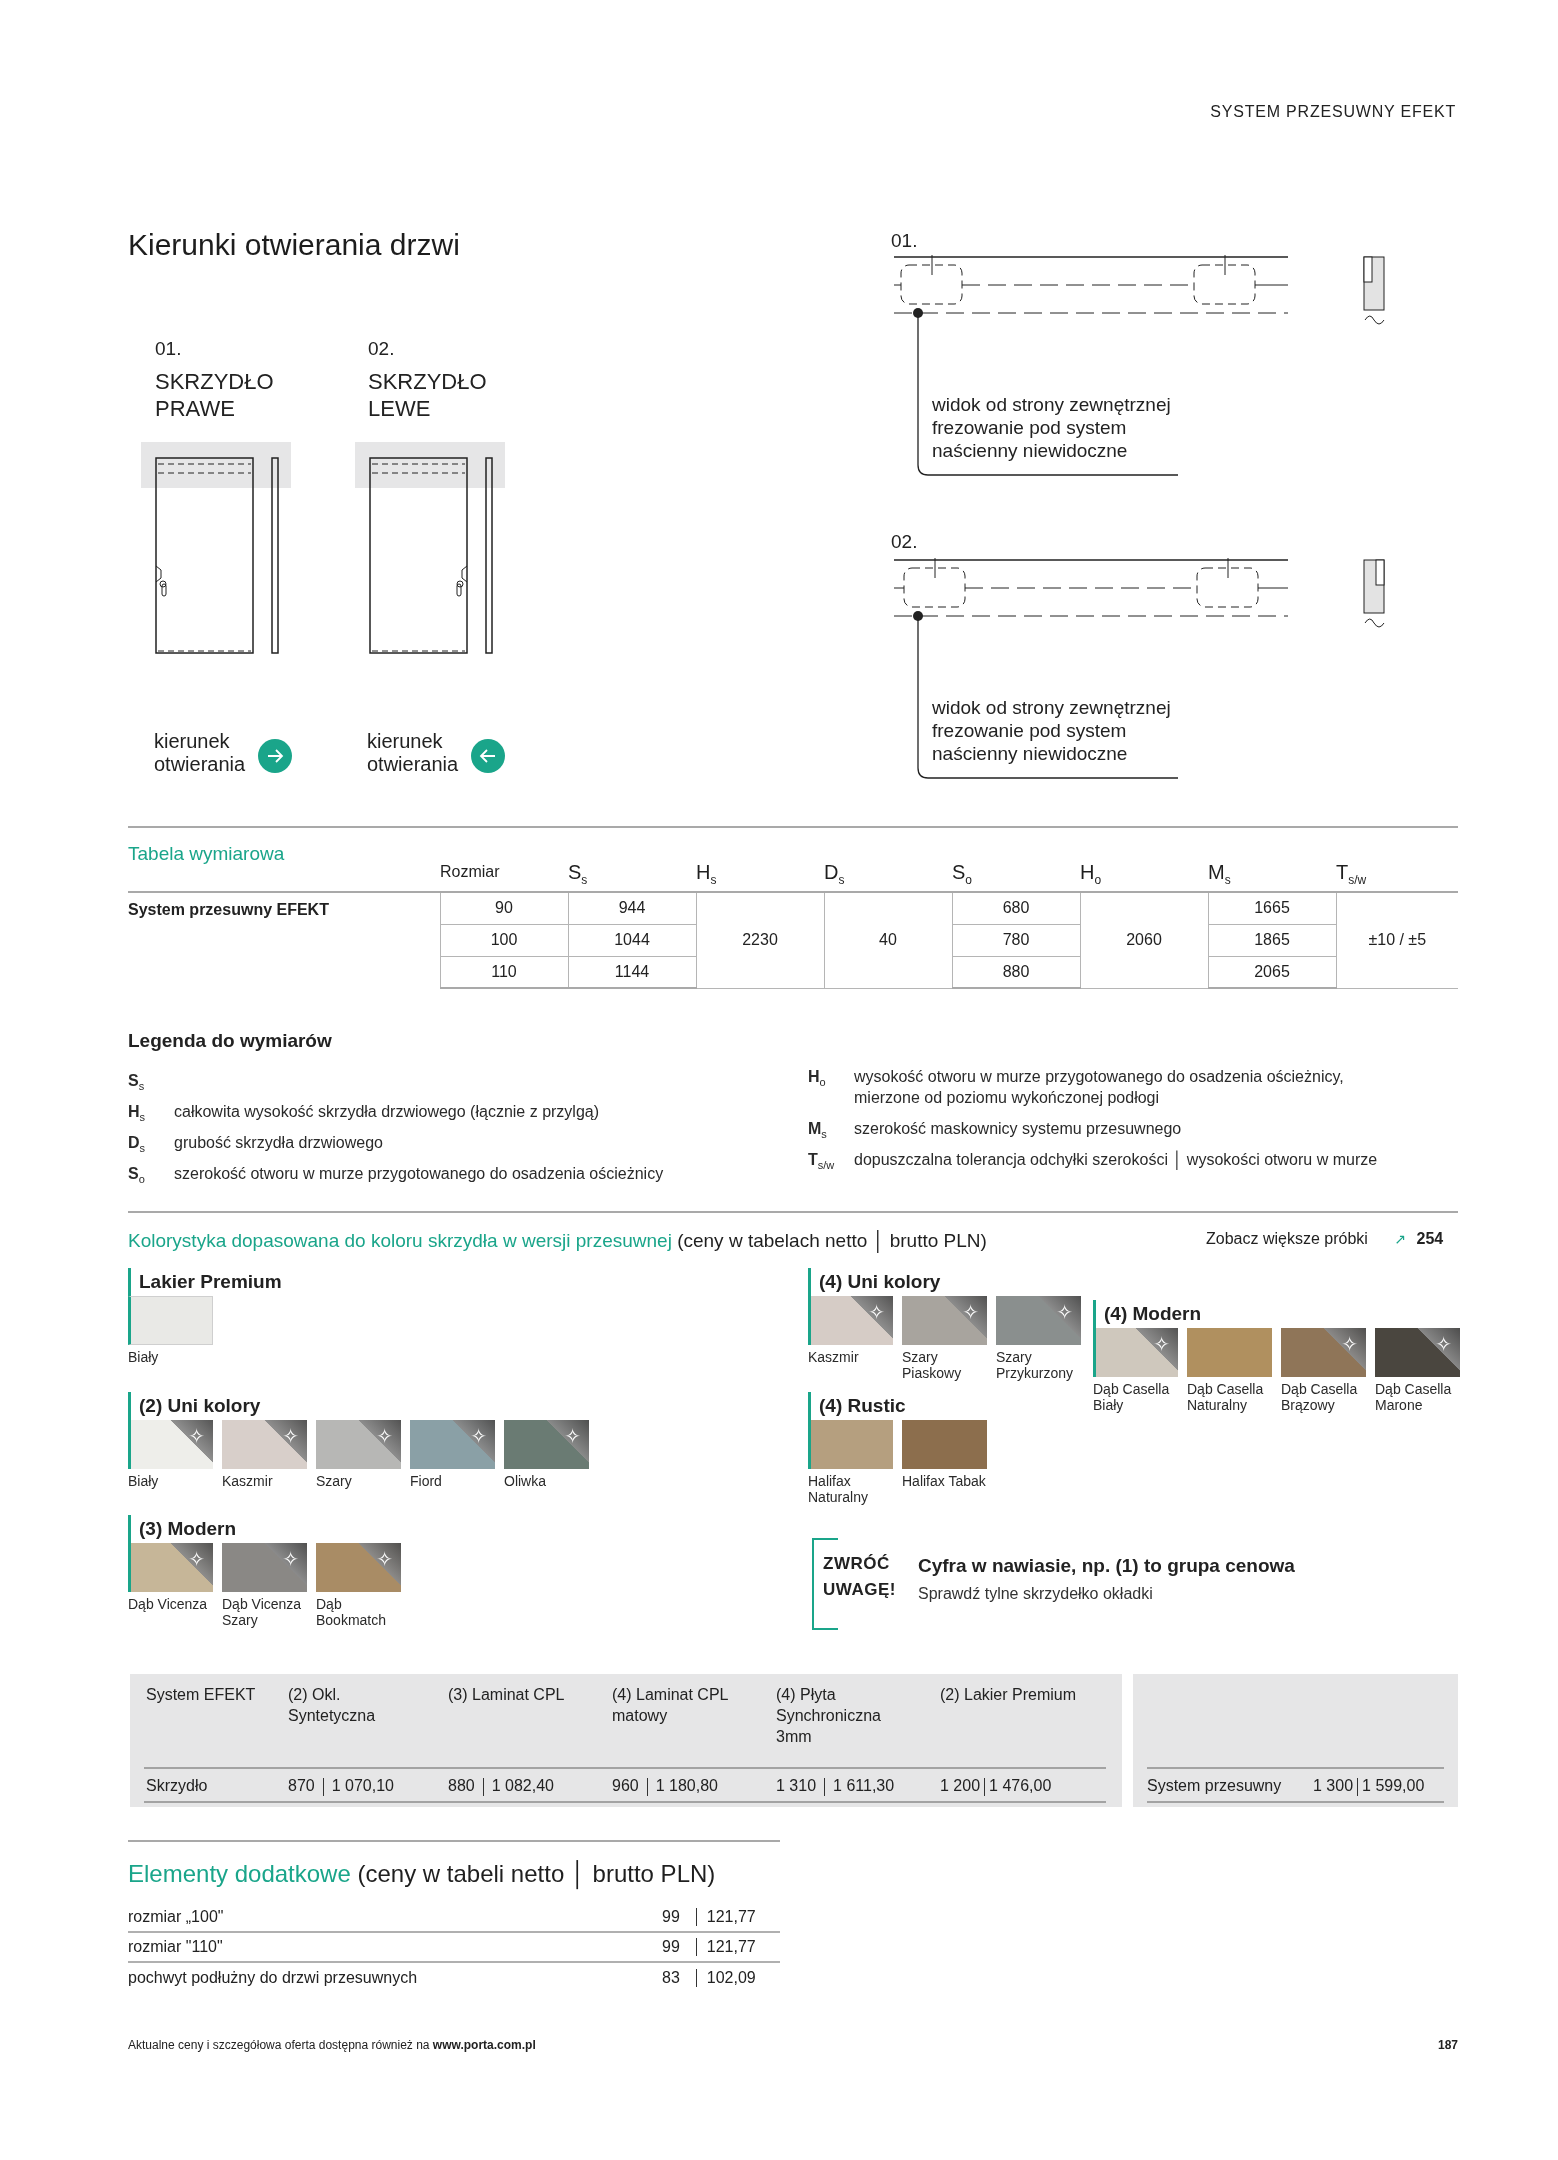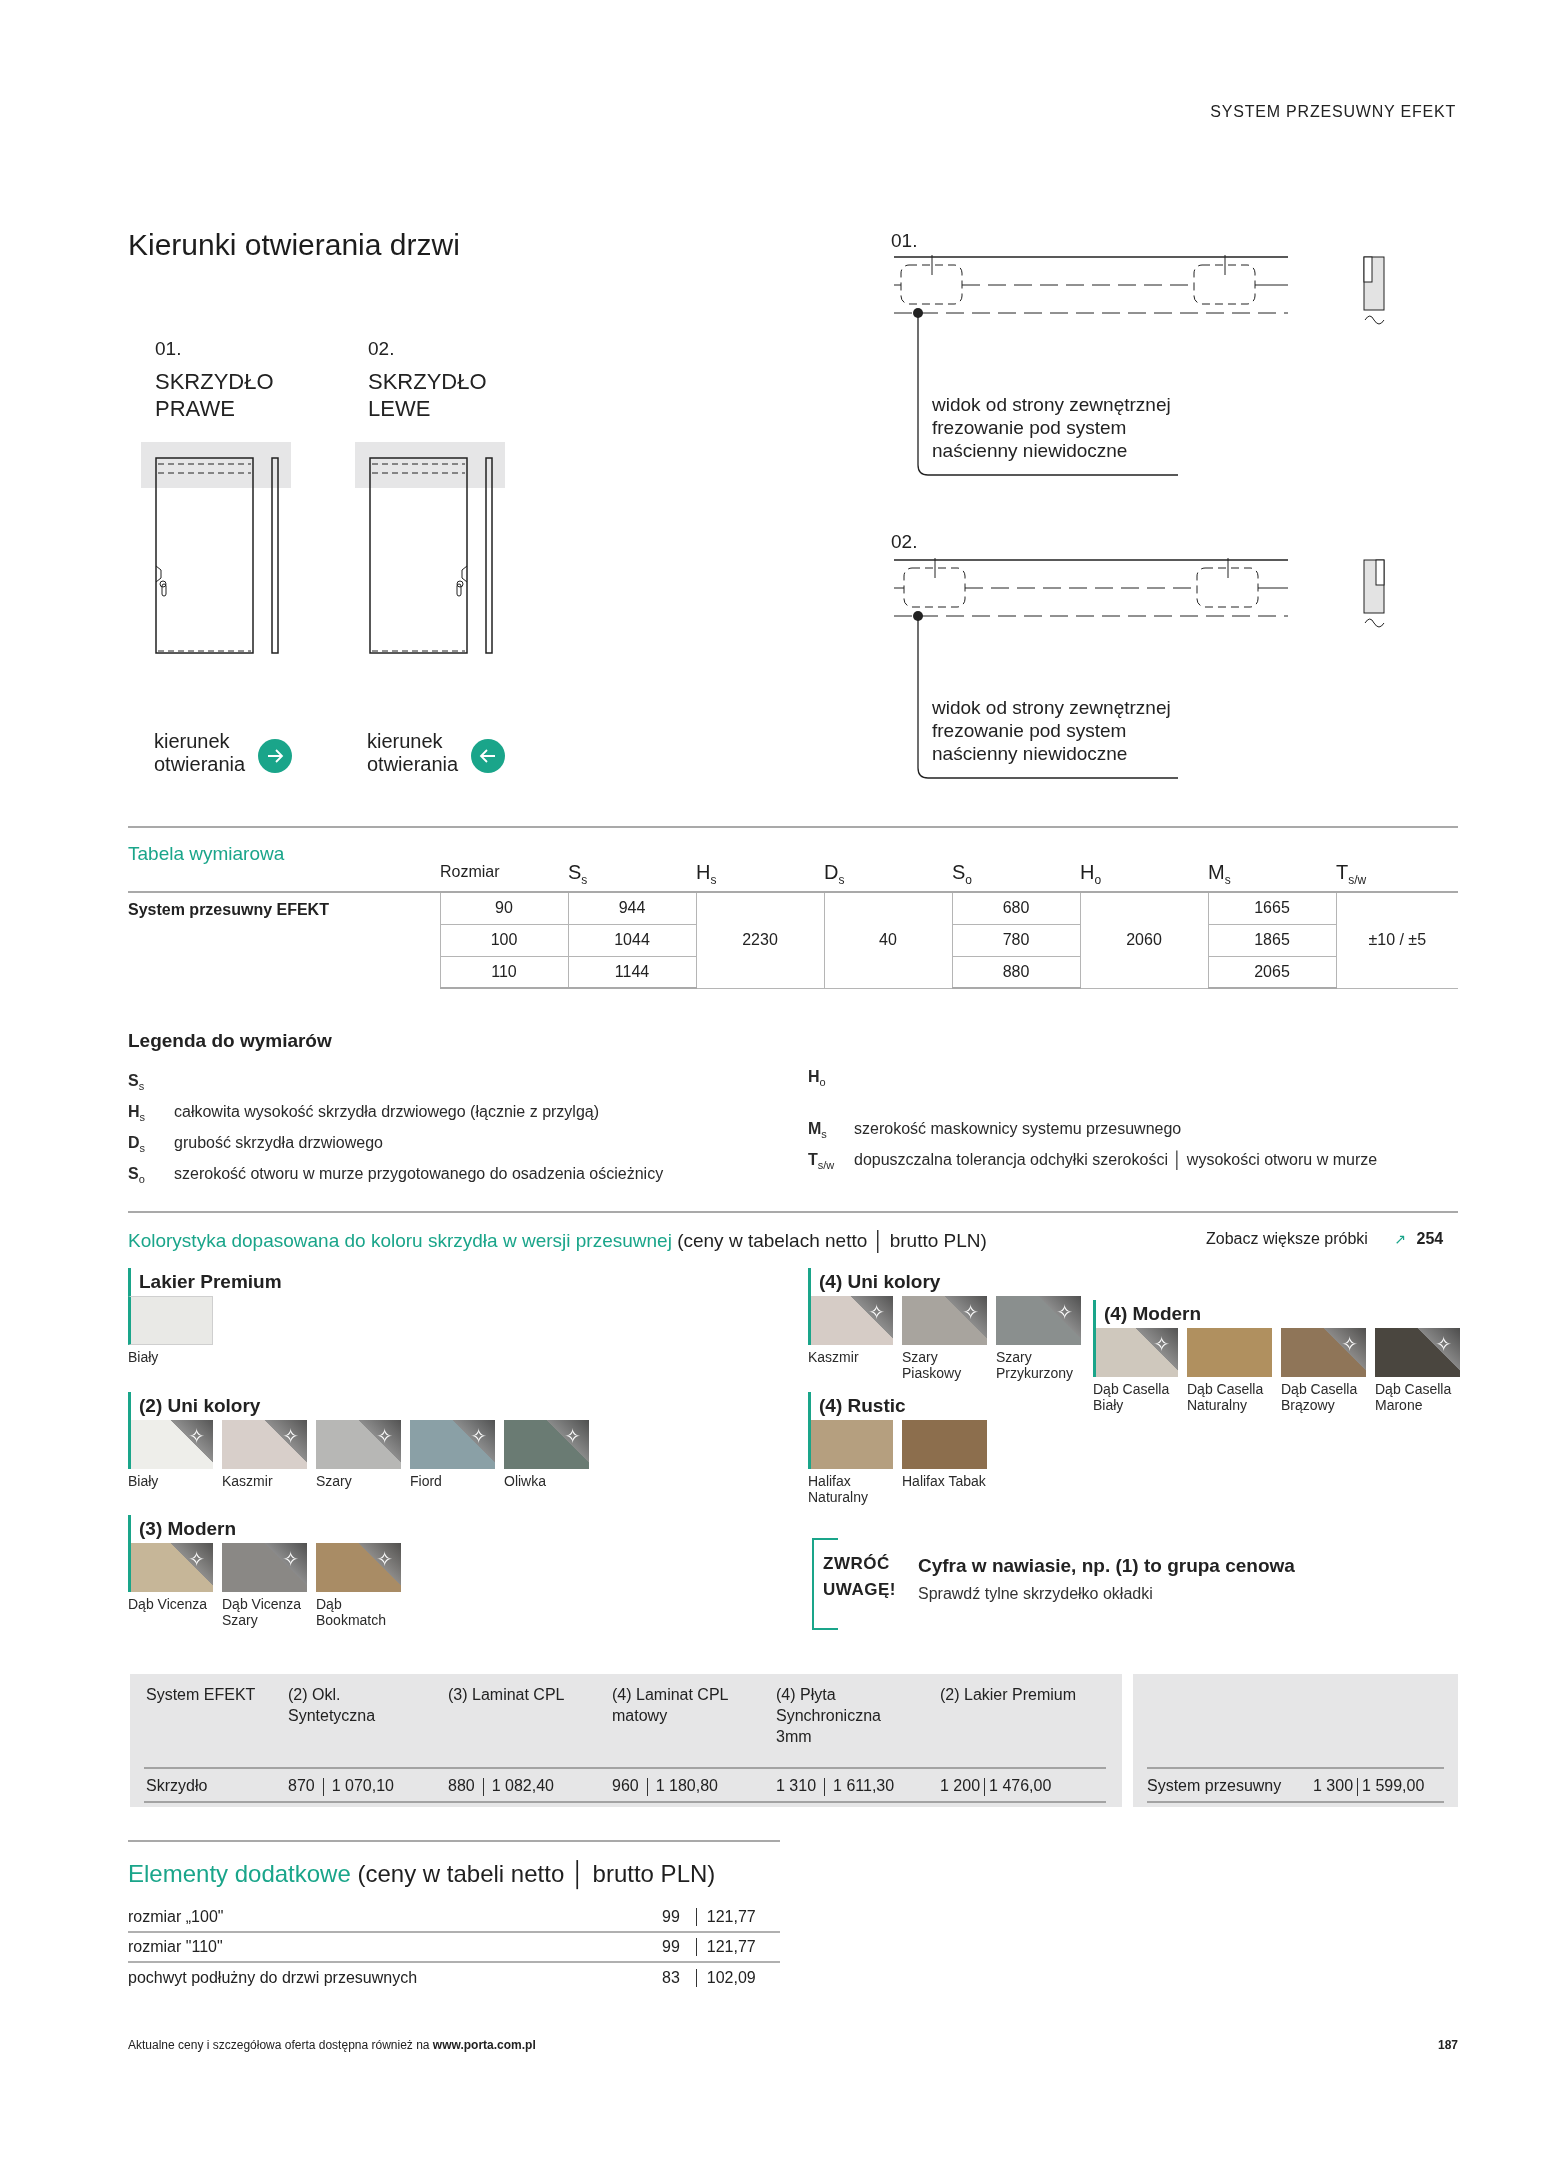--- a/index.html
+++ b/index.html
@@ -256,20 +256,21 @@
       <span>grubość skrzydła drzwiowego</span>
     </div>
   <div class="leg-row" style="height:31px;">
       <span class="leg-sym"><span>S</span><sub>o</sub></span>
       <span>szerokość otworu w murze przygotowanego do osadzenia ościeżnicy</span>
     </div>
 </div>
 <div class="abs" style="left:808px; top:1066px; width:660px;">
   <div class="leg-row" style="height:52px;">
       <span class="leg-sym"><span>H</span><sub>o</sub></span>
+      <span><span>wysokość otworu w murze przygotowanego do osadzenia ościeżnicy,</span><br><span>mierzone od poziomu wykończonej podłogi</span></span>
     </div>
   <div class="leg-row" style="height:31px;">
       <span class="leg-sym"><span>M</span><sub>s</sub></span>
       <span>szerokość maskownicy systemu przesuwnego</span>
     </div>
   <div class="leg-row" style="height:31px;">
       <span class="leg-sym"><span>T</span><sub>s/w</sub></span>
       <span>dopuszczalna tolerancja odchyłki szerokości │ wysokości otworu w murze</span>
     </div>
 </div>

